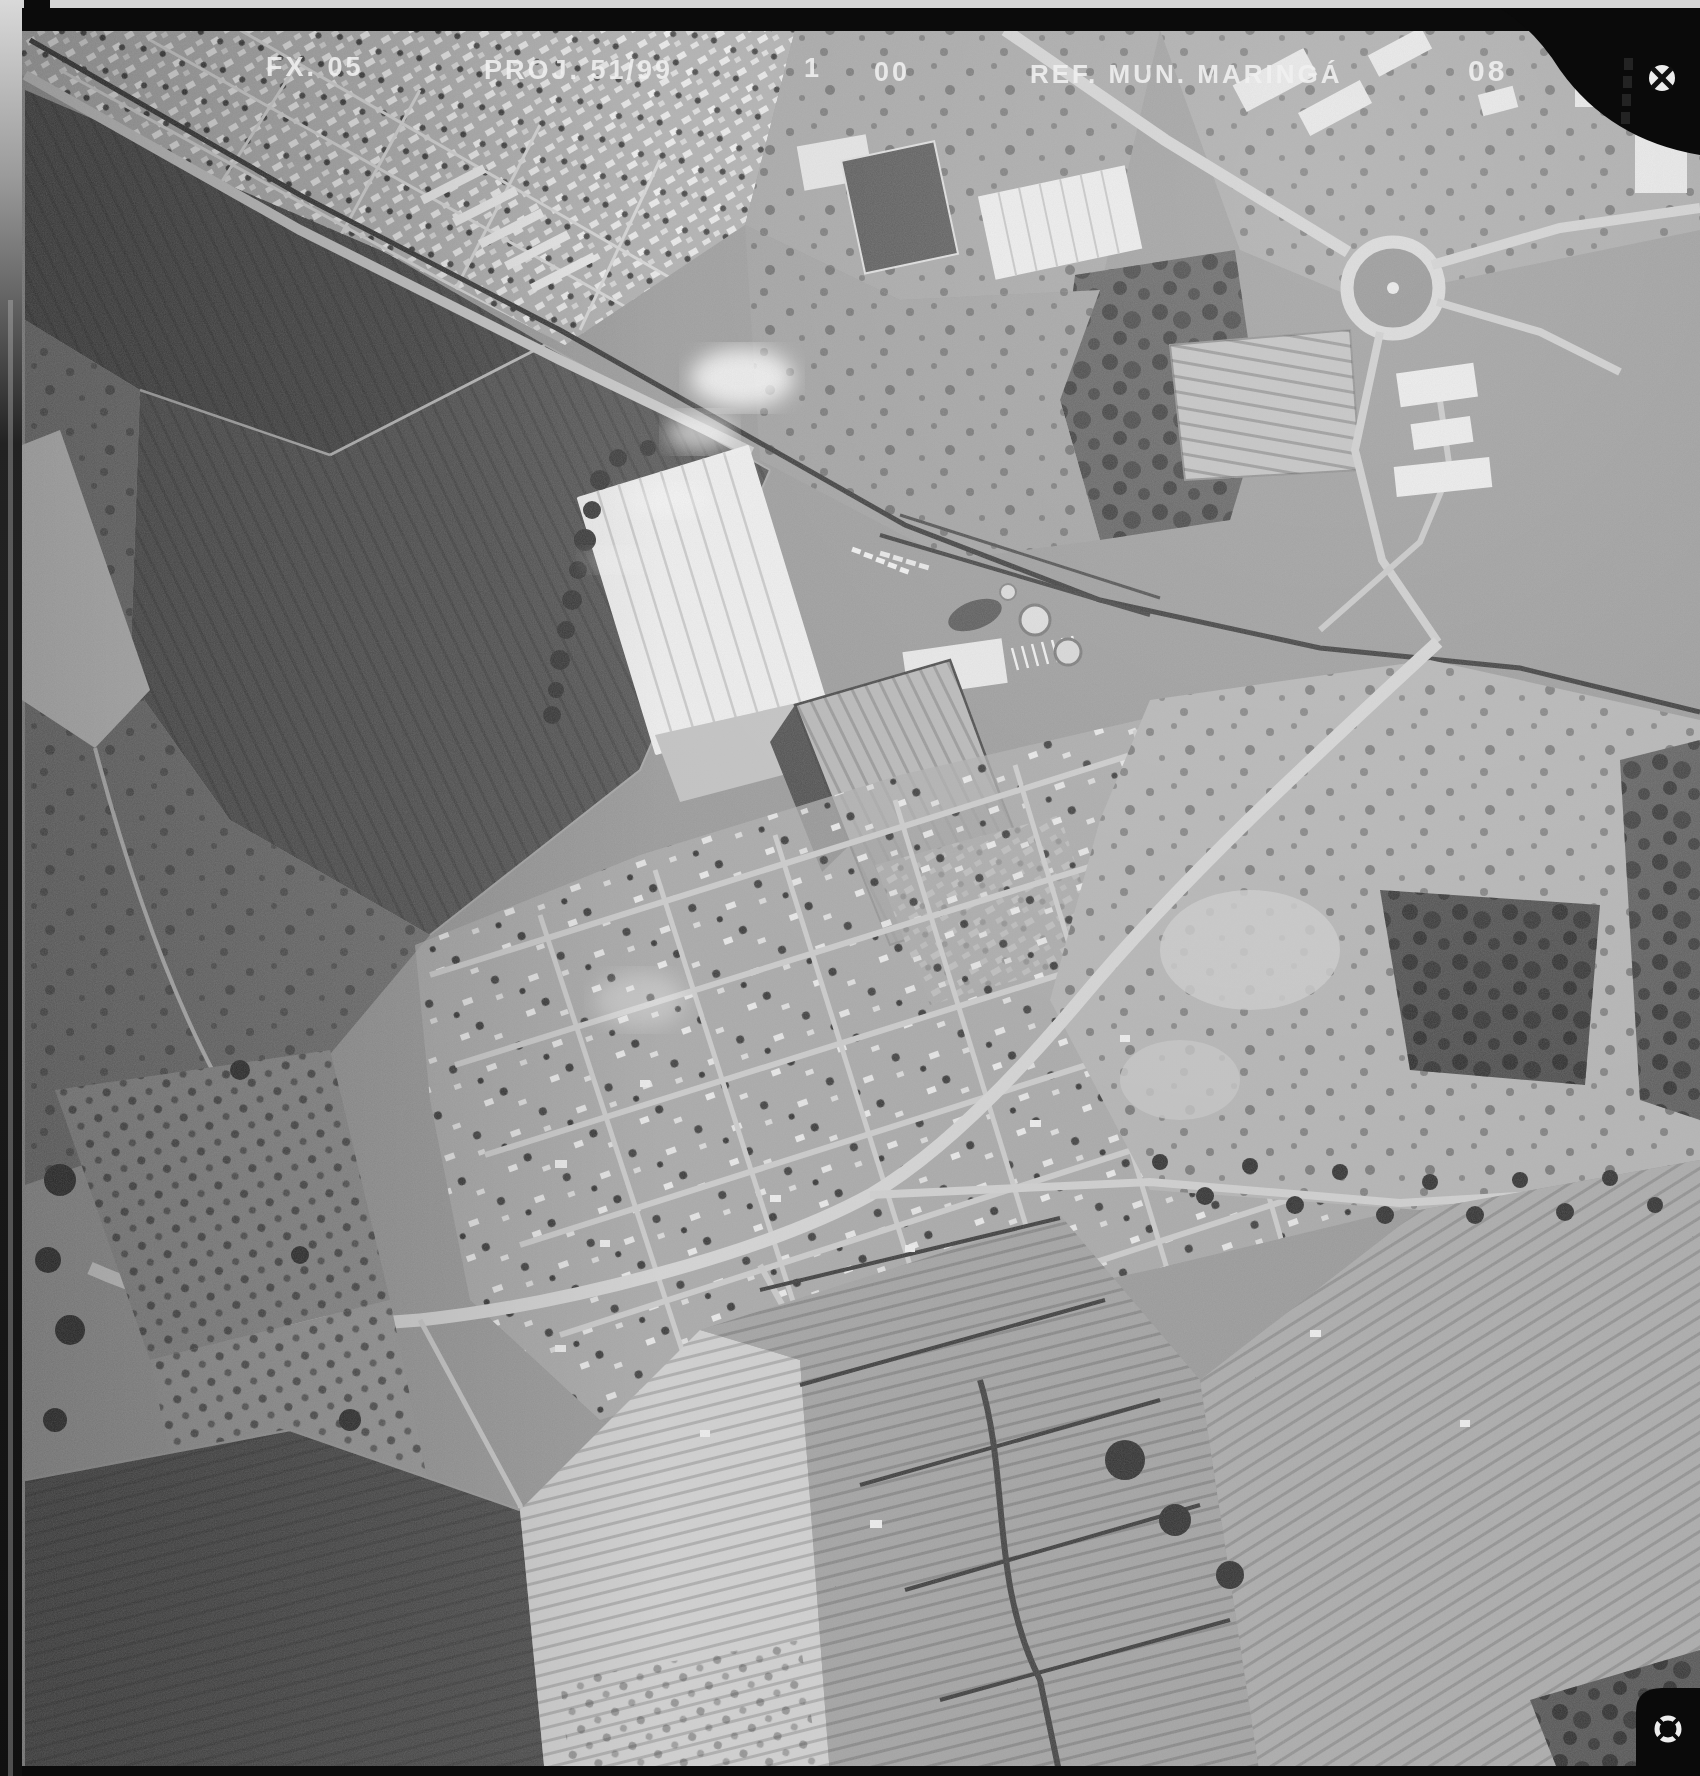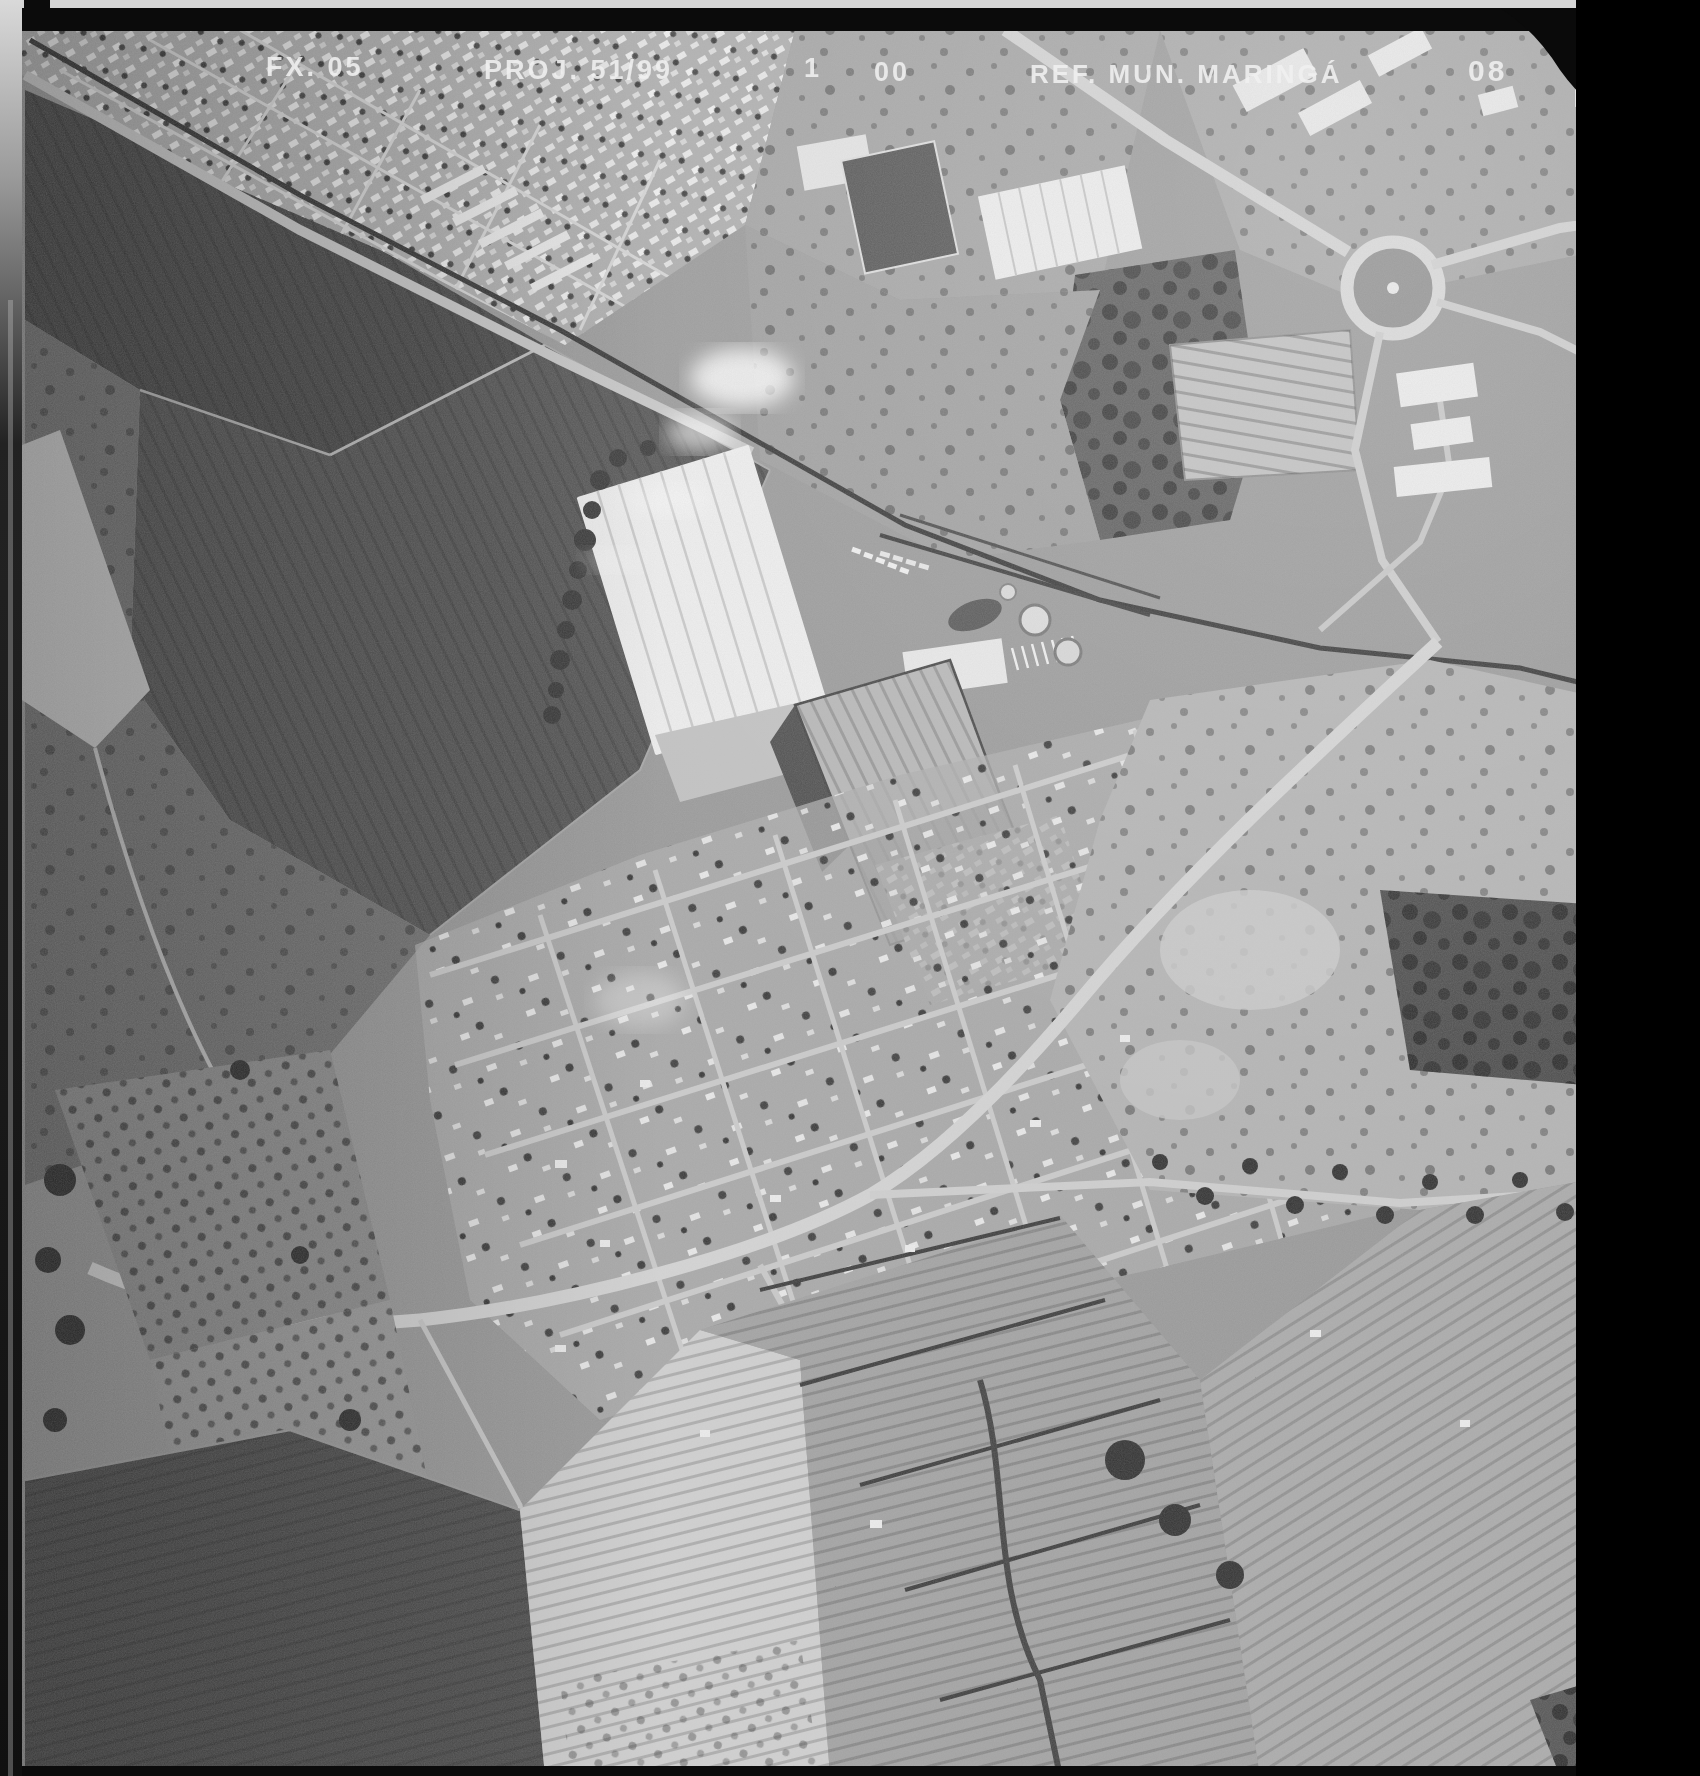--- a/index.html
+++ b/index.html
@@ -1,16 +1,16 @@
 <!DOCTYPE html>
 <html><head>
 <meta charset="utf-8">
 <style>
   html,body{margin:0;padding:0;background:#000;}
-  .stage{position:relative;width:1576px;height:1776px;overflow:hidden;background:#0b0b0b;
+  .stage{position:relative;width:1700px;height:1776px;overflow:hidden;background:#0b0b0b;
          font-family:"Liberation Sans", sans-serif;}
   svg{display:block}
   .annot{font-family:"Liberation Sans", sans-serif;font-weight:bold;fill:#f1f1f1;opacity:.88;
          letter-spacing:3px;}
 </style>
 </head>
 <body>
 
 <div class="stage">
 <svg width="1700" height="1776" viewBox="0 0 1700 1776">

